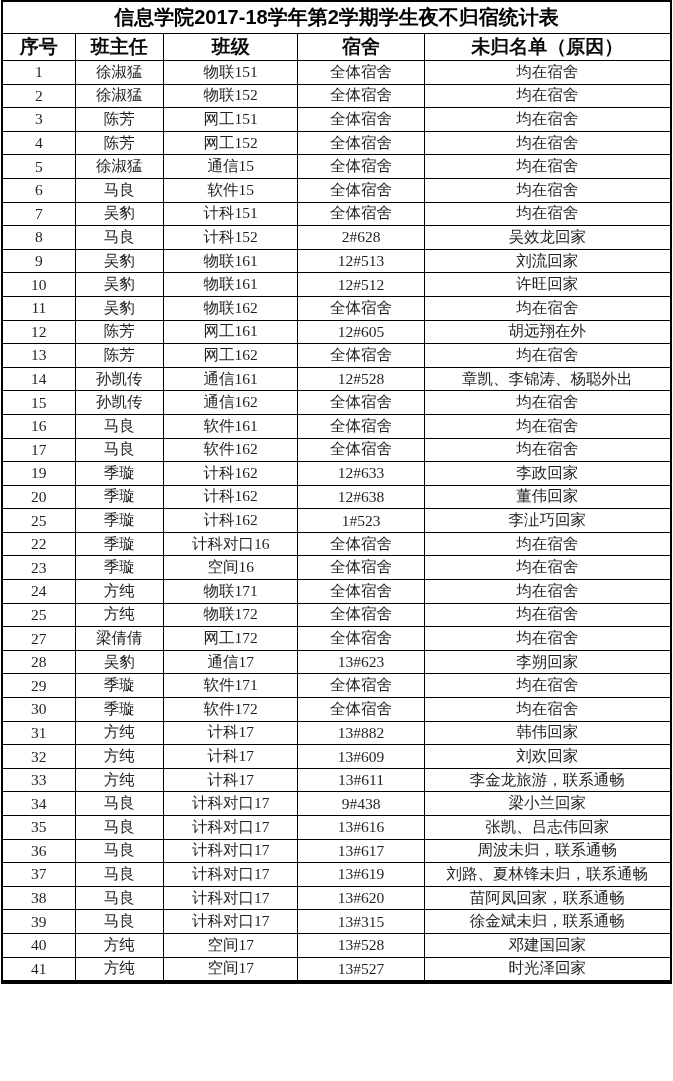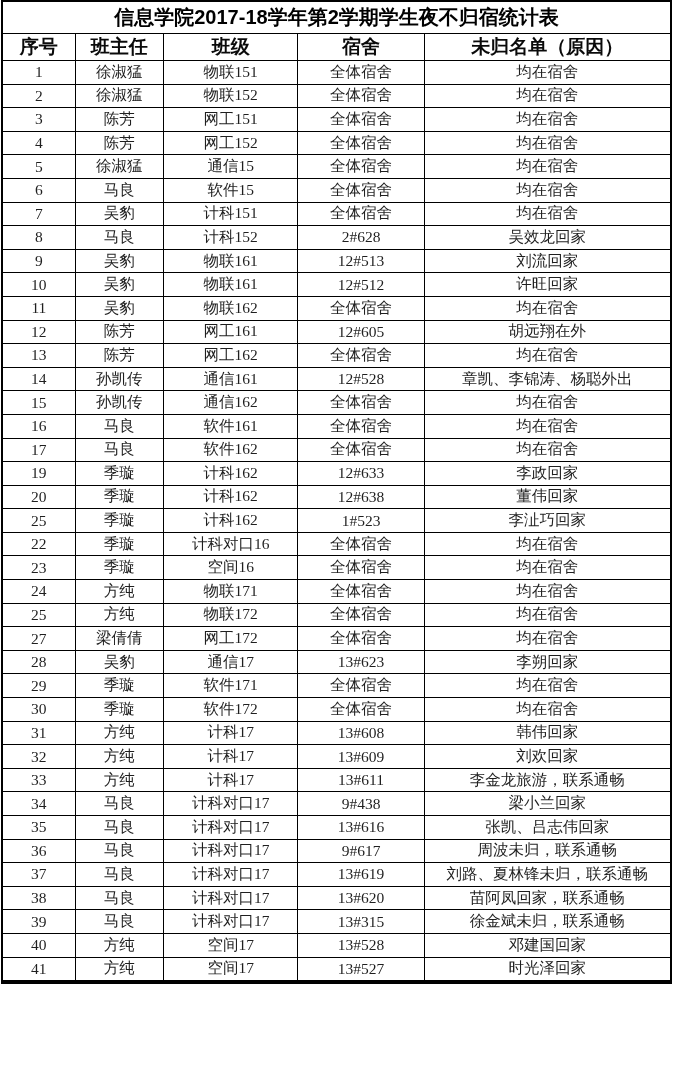--- a/index.html
+++ b/index.html
@@ -275,21 +275,21 @@
           <td>30</td>
           <td>季璇</td>
           <td>软件172</td>
           <td>全体宿舍</td>
           <td>均在宿舍</td>
         </tr>
         <tr class="data-row">
           <td>31</td>
           <td>方纯</td>
           <td>计科17</td>
-          <td>13#608</td>
+          <td>13#882</td>
           <td>韩伟回家</td>
         </tr>
         <tr class="data-row">
           <td>32</td>
           <td>方纯</td>
           <td>计科17</td>
           <td>13#609</td>
           <td>刘欢回家</td>
         </tr>
         <tr class="data-row">
@@ -310,21 +310,21 @@
           <td>35</td>
           <td>马良</td>
           <td>计科对口17</td>
           <td>13#616</td>
           <td>张凯、吕志伟回家</td>
         </tr>
         <tr class="data-row">
           <td>36</td>
           <td>马良</td>
           <td>计科对口17</td>
-          <td>9#617</td>
+          <td>13#617</td>
           <td>周波未归，联系通畅</td>
         </tr>
         <tr class="data-row">
           <td>37</td>
           <td>马良</td>
           <td>计科对口17</td>
           <td>13#619</td>
           <td>刘路、夏林锋未归，联系通畅</td>
         </tr>
         <tr class="data-row">

